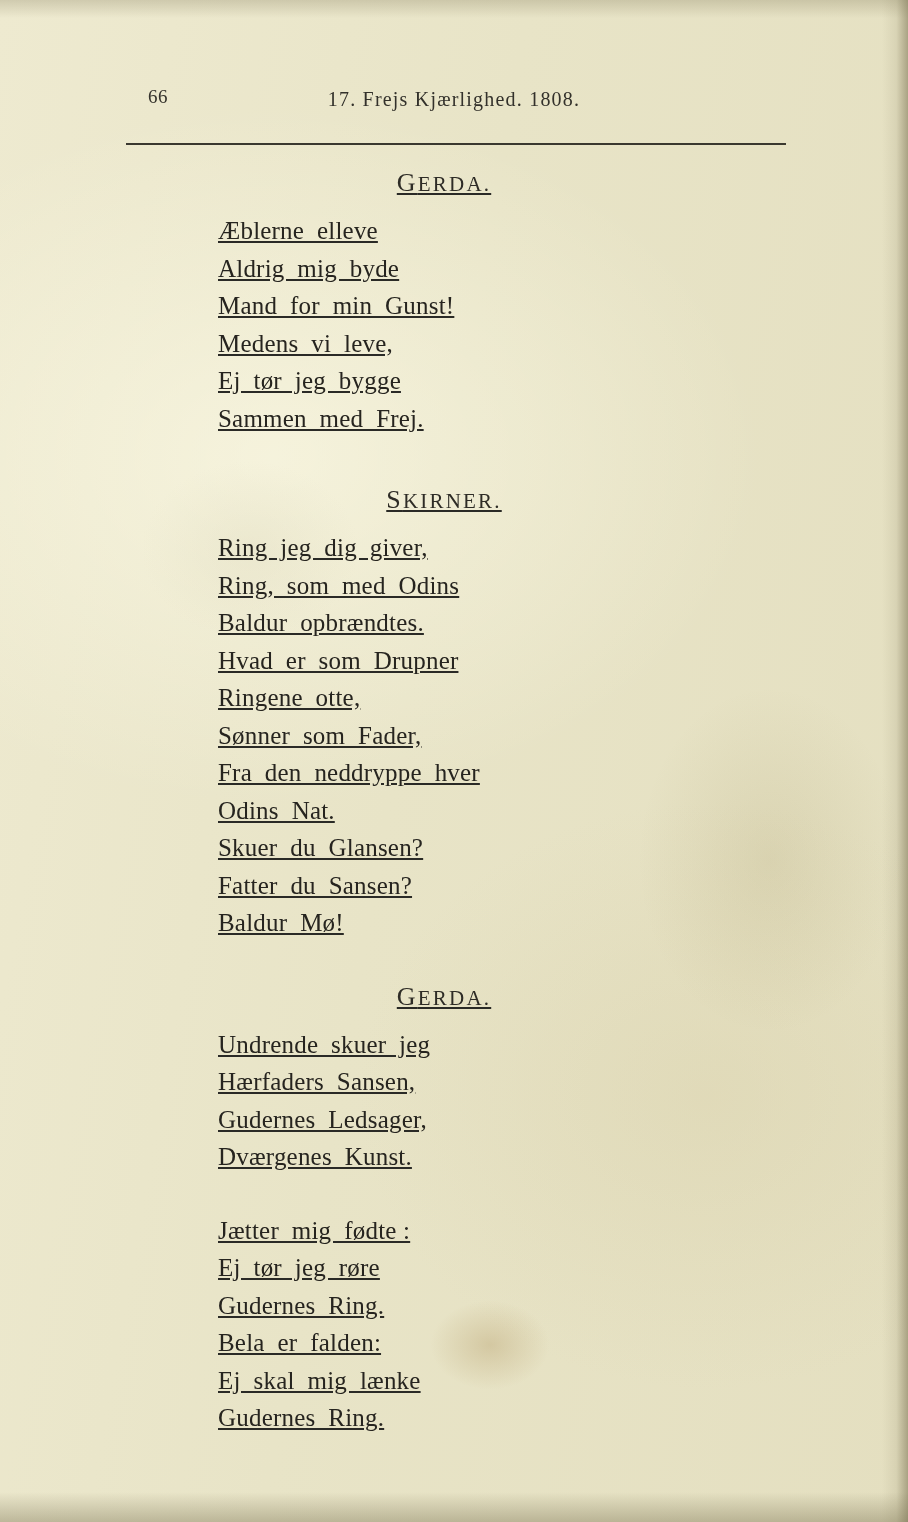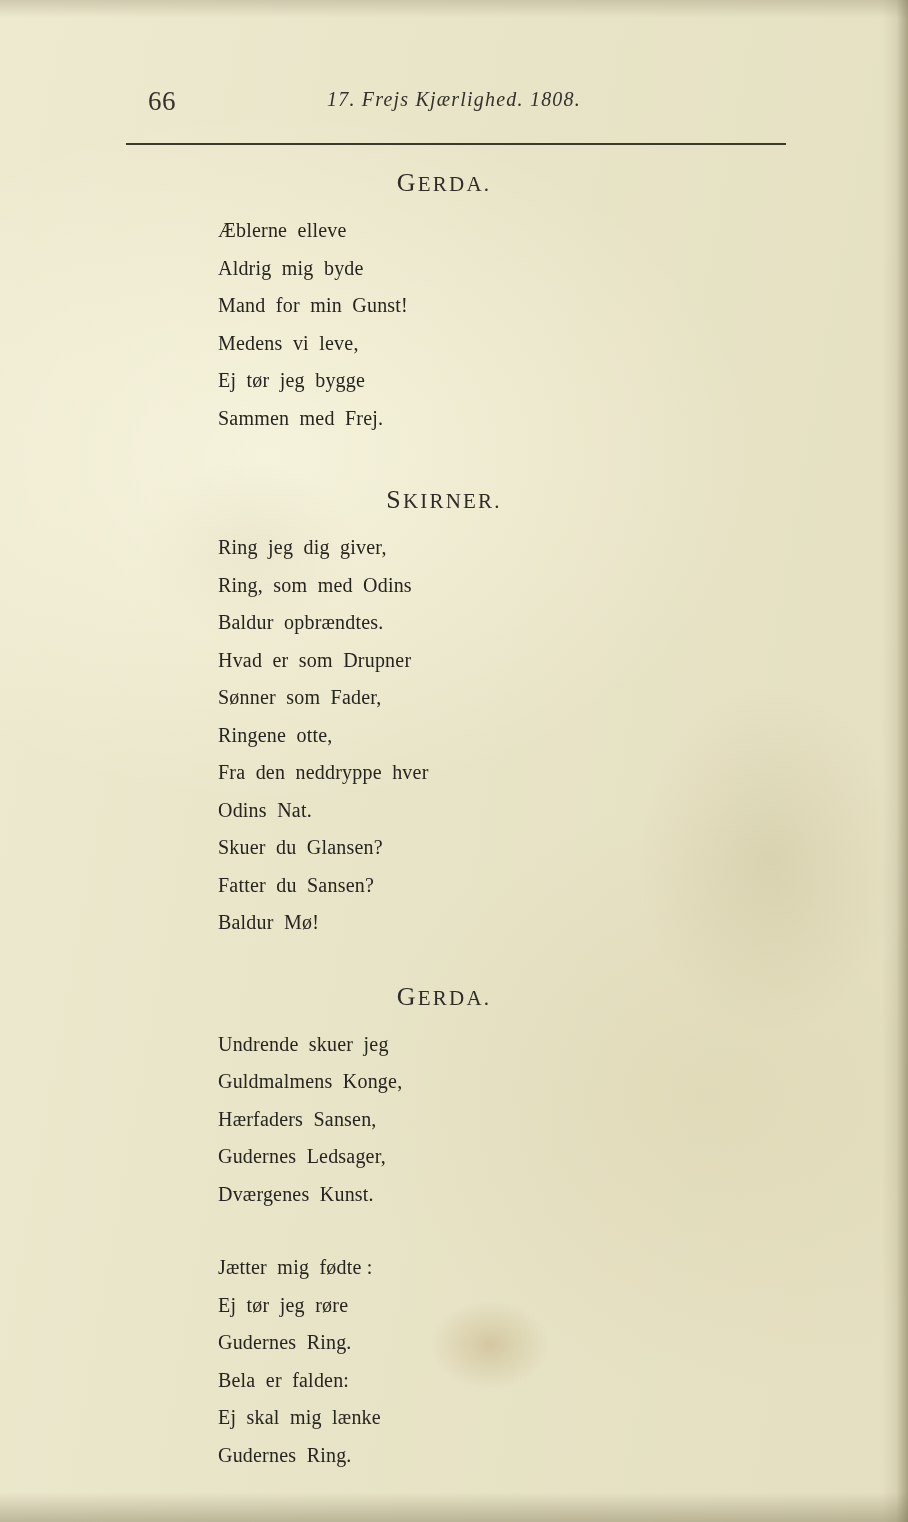--- a/index.html
+++ b/index.html
@@ -75,64 +75,64 @@
   
   .runhead {
     position: absolute;
     left: 0; top: 86px;
     width: 908px;
     height: 34px;
   }
   .folio {
     position: absolute;
     left: 148px; top: 0;
-    font-size: 27px;
+    font-size: 19px;
     letter-spacing: 0.5px;
     color: #35332c;
   }
   .runtitle {
     position: absolute;
     left: 0; top: 2px;
     width: 908px;
     text-align: center;
-    font-style: italic;
     font-size: 20px;
     letter-spacing: 1.2px;
     color: #33312b;
   }
   .rule {
     position: absolute;
     left: 126px; top: 143px;
     width: 660px; height: 0;
     border-top: 2px solid #3a382f;
   }
 
   .content {
     position: absolute;
     left: 0; top: 168px;
     width: 888px;
+    text-decoration: underline;
   }
   
   .speaker {
     text-align: center;
     font-size: 21px;
     letter-spacing: 2.2px;
     margin: 0 0 14px 0;
     color: #2e2c26;
   }
   .speaker .cap {
     font-size: 26px;
   }
   .lines {
     margin: 0;
     padding: 0;
     list-style: none;
   }
   .lines li {
-    font-size: 20px;
+    font-size: 25px;
     line-height: 37.5px;
     color: #26241f;
     padding-left: 218px;
     white-space: pre;
     letter-spacing: 0.2px;
   }
   .block { margin-bottom: 0; }
   .gap-lg { height: 48px; }
   .gap-md { height: 40px; }
   .gap-sm { height: 36px; }
@@ -170,37 +170,36 @@
 
     <div class="gap-lg"></div>
 
     <div class="block">
       <div class="speaker"><span class="cap">S</span><span>KIRNER.</span></div>
       <ul class="lines">
         <li>Ring  jeg  dig  giver,</li>
         <li>Ring,  som  med  Odins</li>
         <li>Baldur  opbrændtes.</li>
         <li>Hvad  er  som  Drupner</li>
+        <li>Ringene  otte,</li>
         <li>Sønner  som  Fader,</li>
-        <li>Ringene  otte,</li>
         <li>Fra  den  neddryppe  hver</li>
         <li>Odins  Nat.</li>
         <li>Skuer  du  Glansen?</li>
         <li>Fatter  du  Sansen?</li>
         <li>Baldur  Mø!</li>
       </ul>
     </div>
 
     <div class="gap-md"></div>
 
     <div class="block">
       <div class="speaker"><span class="cap">G</span><span>ERDA.</span></div>
       <ul class="lines">
         <li>Undrende  skuer  jeg</li>
-        <li>Guldmalmens  Konge,</li>
         <li>Hærfaders  Sansen,</li>
         <li>Gudernes  Ledsager,</li>
         <li>Dværgenes  Kunst.</li>
       </ul>
     </div>
 
     <div class="gap-sm"></div>
 
     <div class="block">
       <ul class="lines">

